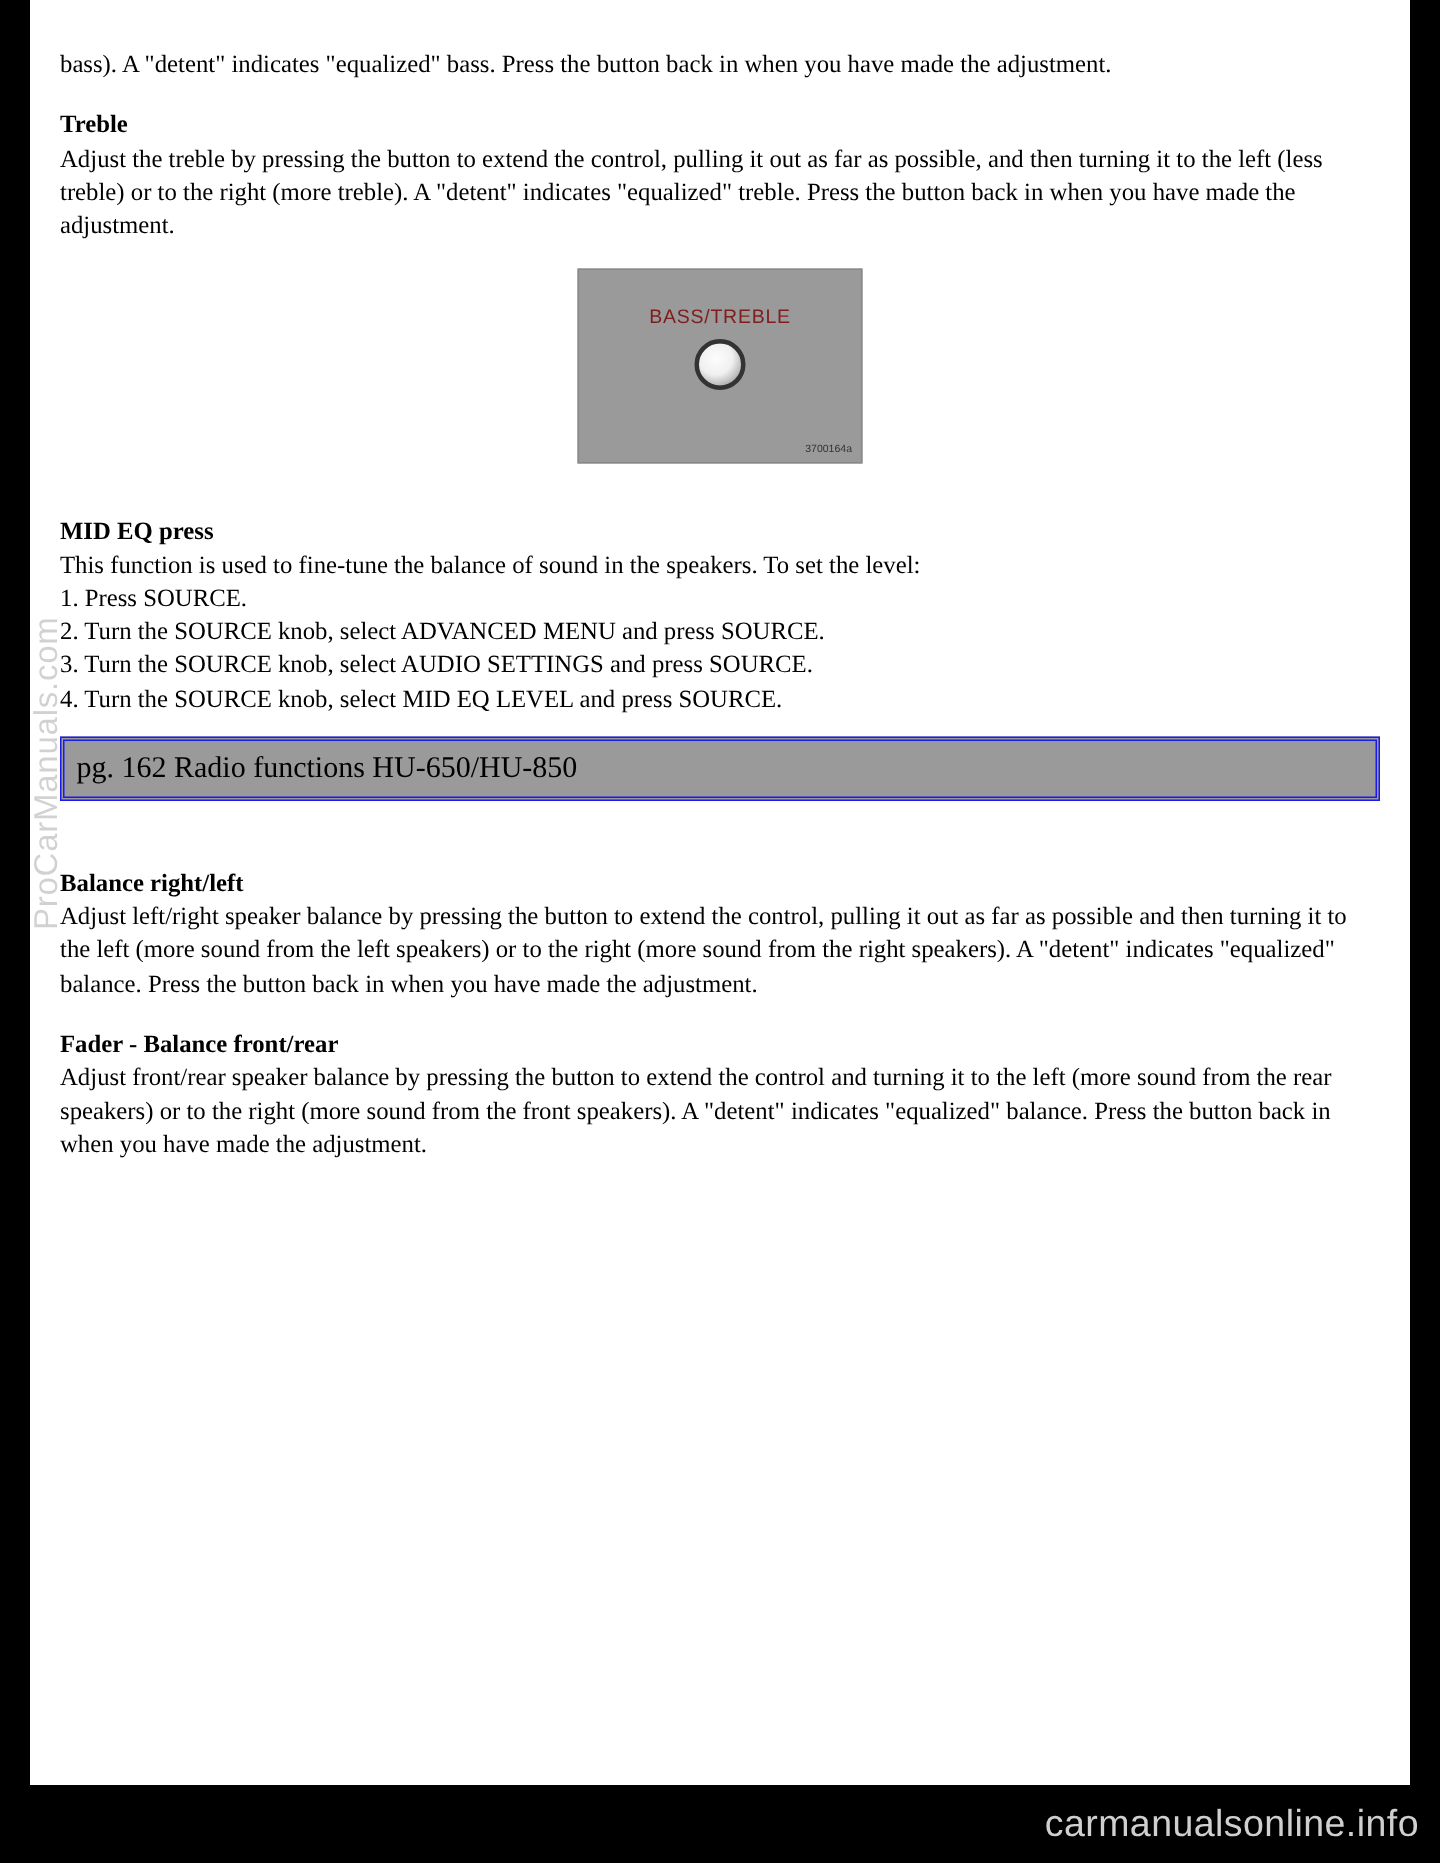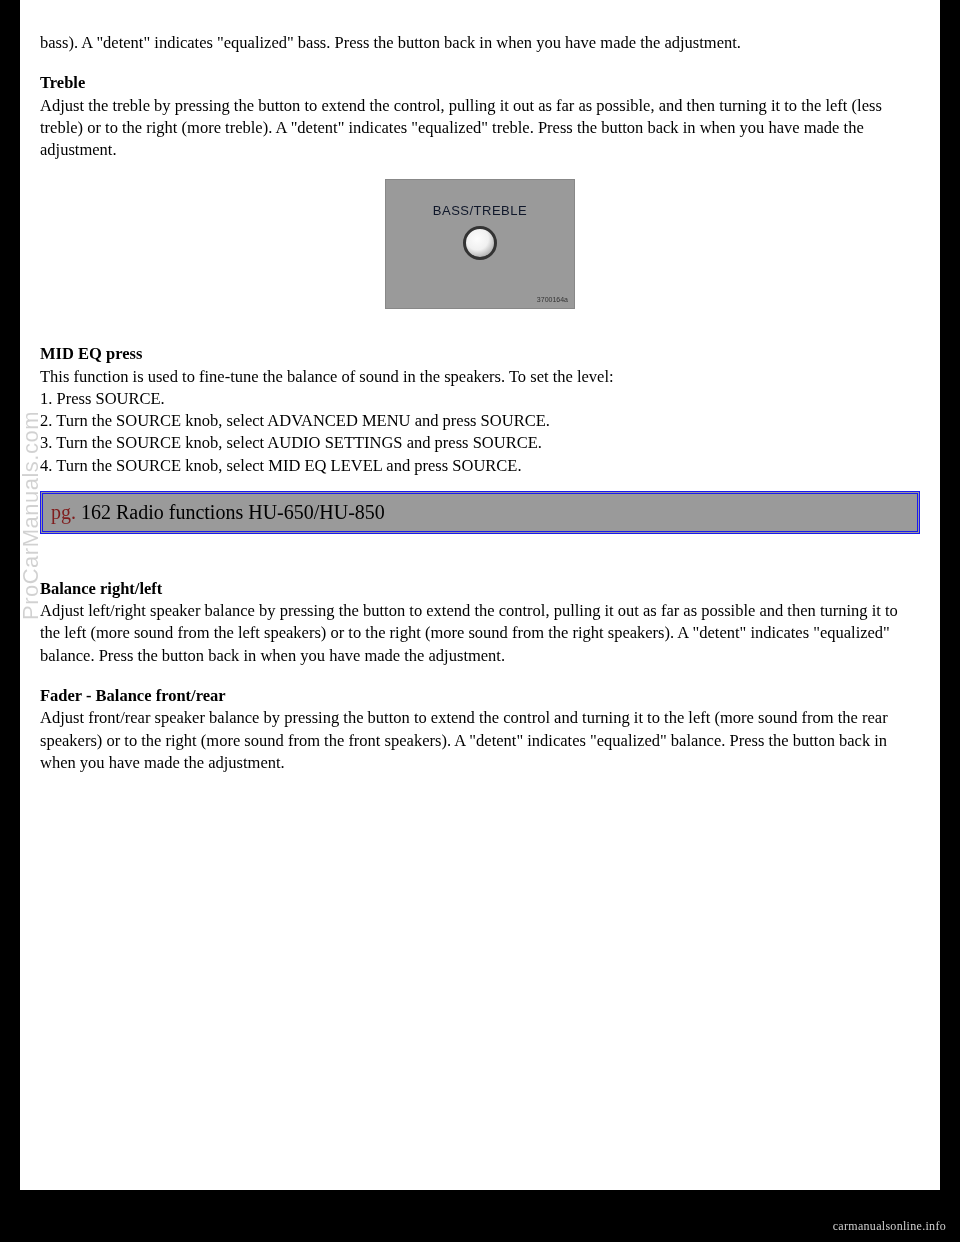--- a/index.html
+++ b/index.html
@@ -30,21 +30,21 @@
     border: 1px solid #888;
   }
   .figure-label {
     position: absolute;
     top: 22px;
     left: 0; right: 0;
     text-align: center;
     font-family: Arial, sans-serif;
     font-size: 13px;
     letter-spacing: 0.5px;
-    color: #0f172a;
+    color: #7f1d1d;
   }
   .knob {
     position: absolute;
     top: 46px;
     left: 50%;
     transform: translateX(-50%);
     width: 34px; height: 34px;
     border-radius: 50%;
     background: radial-gradient(circle at 40% 35%, #fdfdfd 0%, #f0f0f0 45%, #bfbfbf 70%, #777 100%);
     border: 3px solid #333;
@@ -57,40 +57,40 @@
     font-family: Arial, sans-serif;
   }
   .sectionbar {
     background: #9a9a9a;
     border: 3px double #1a1aee;
     padding: 5px 8px;
     margin: 14px 0 26px 0;
     font-size: 20px;
     color: #000;
   }
-  .sectionbar .pg { color: #7f1d1d; }
+  .sectionbar .pg { color: #000000; }
   .watermark {
     position: absolute;
     left: -4px;
     top: 620px;
     transform: rotate(-90deg);
     transform-origin: left top;
     color: rgba(0,0,0,0.18);
     font-family: Arial, sans-serif;
     font-size: 22px;
     letter-spacing: 0.5px;
     white-space: nowrap;
   }
   .footer {
     position: absolute;
     bottom: 8px;
     right: 14px;
     color: #cfcfcf;
-    font-family: Liberation Serif, serif;
-    font-size: 12px;
+    font-family: Liberation Sans, sans-serif;
+    font-size: 25px;
     letter-spacing: 0.3px;
   }
   .steps div { margin: 0; }
 </style>
 </head>
 <body>
 
 <div class="page">
 
   <div class="watermark">ProCarManuals.com</div>

